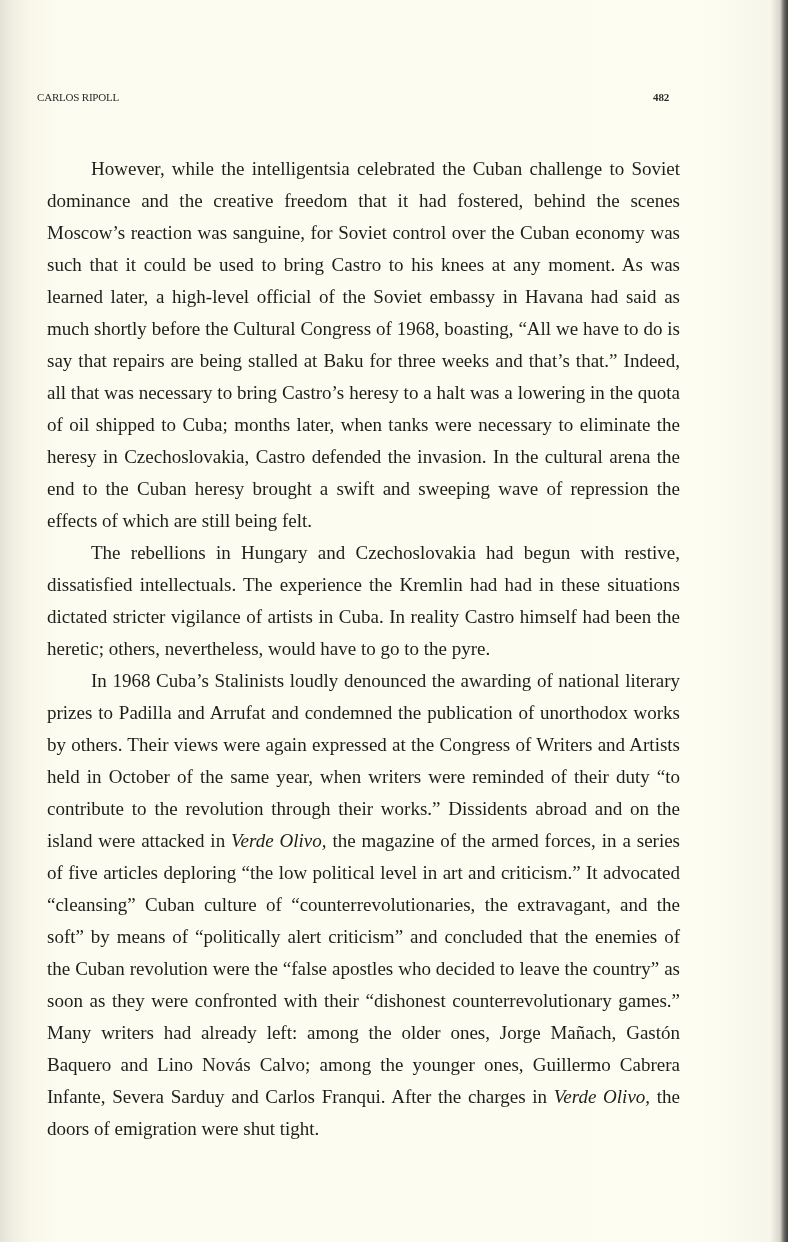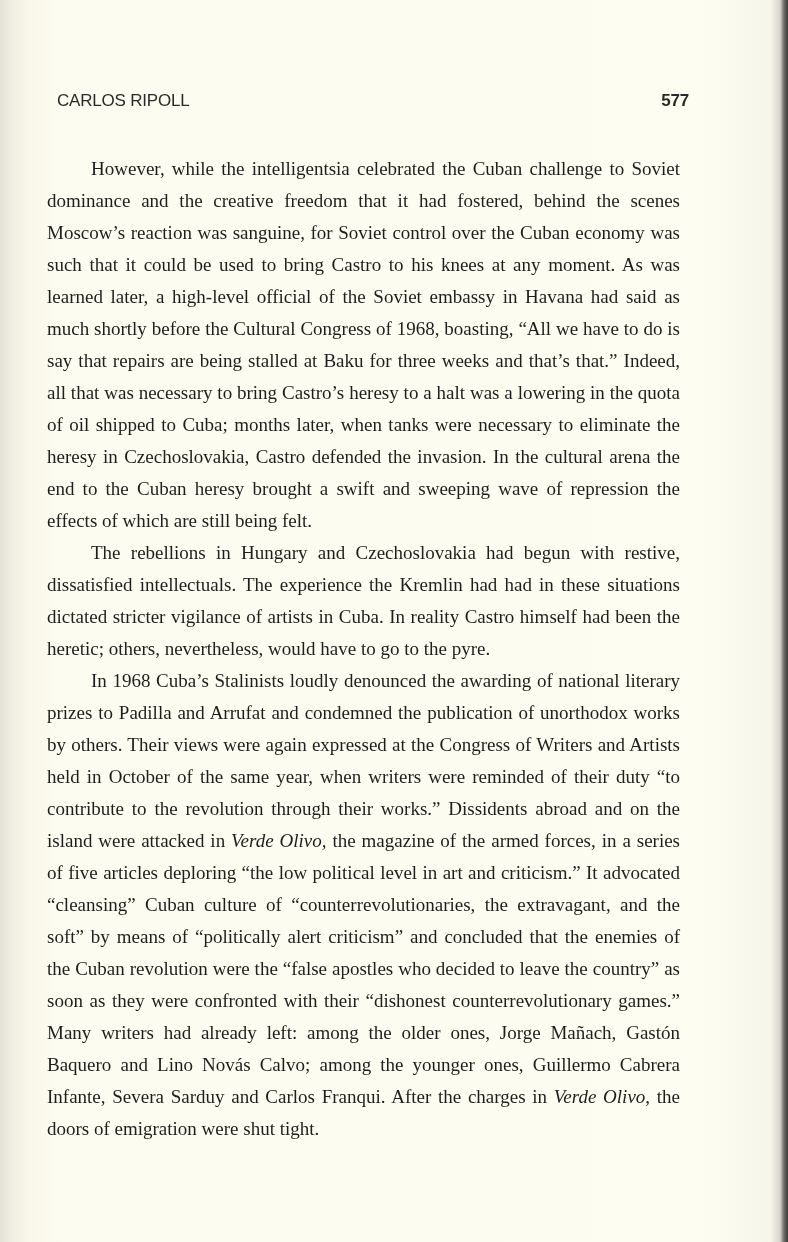--- a/index.html
+++ b/index.html
@@ -15,25 +15,25 @@
     }
     .page {
       position: absolute;
       left: 0; top: 0;
       width: 788px; height: 1242px;
       background: linear-gradient(to right, #e4e2d6 0px, #efeee2 12px, #f8f7ea 30px, #fdfcf0 60px, #fefdf1 700px, #f7f6ea 770px, #d8d6cc 780px, #6e6c68 784px, #3a3936 788px);
     }
     .running-head {
       position: absolute;
       top: 91px;
-      left: 57px;
+      left: 37px;
       width: 632px;
       height: 20px;
-      font-family: Liberation Sans, sans-serif;
-      font-size: 17px;
+      font-family: Liberation Serif, serif;
+      font-size: 11px;
       color: #2b2a28;
       letter-spacing: -0.2px;
     }
     .running-head .author {
       position: absolute;
       left: 0; top: 0;
     }
     .running-head .page-number {
       position: absolute;
       right: 0; top: 0;
@@ -59,21 +59,21 @@
     .body-text em {
       font-style: italic;
     }
   </style>
 </head>
 <body>
 
 <div class="page">
   <div class="running-head">
     <span class="author">CARLOS RIPOLL</span>
-    <span class="page-number">577</span>
+    <span class="page-number">482</span>
   </div>
 
   <div class="body-text">
     <p>
       <span>However, while the intelligentsia celebrated the Cuban chal­lenge to Soviet dominance and the creative freedom that it had fos­tered, behind the scenes Moscow’s reaction was sanguine, for Soviet control over the Cuban economy was such that it could be used to bring Castro to his knees at any moment. As was learned later, a high-level official of the Soviet embassy in Havana had said as much shortly before the Cultural Congress of 1968, boasting, “All we have to do is say that repairs are being stalled at Baku for three weeks and that’s that.” Indeed, all that was necessary to bring Castro’s heresy to a halt was a lowering in the quota of oil shipped to Cuba; months la­ter, when tanks were necessary to eliminate the heresy in Czechoslo­vakia, Castro defended the invasion. In the cultural arena the end to the Cuban heresy brought a swift and sweeping wave of repression the effects of which are still being felt.</span>
     </p>
     <p>
       <span>The rebellions in Hungary and Czechoslovakia had begun with restive, dissatisfied intellectuals. The experience the Kremlin had had in these situations dictated stricter vigilance of artists in Cuba. In reality Castro himself had been the heretic; others, nevertheless, would have to go to the pyre.</span>
     </p>
     <p><span>In 1968 Cuba’s Stalinists loudly denounced the awarding of national literary prizes to Padilla and Arrufat and condemned the publication of unorthodox works by others. Their views were again expressed at the Congress of Writers and Artists held in October of the same year, when writers were reminded of their duty “to con­tribute to the revolution through their works.” Dissidents abroad and on the island were attacked in </span><em>Verde Olivo,</em><span> the magazine of the armed forces, in a series of five articles deploring “the low political level in art and criticism.” It advocated “cleansing” Cuban culture of “counter­revolutionaries, the extravagant, and the soft” by means of “politi­cally alert criticism” and concluded that the enemies of the Cuban revolution were the “false apostles who decided to leave the country” as soon as they were confronted with their “dishonest counterrevo­lutionary games.” Many writers had already left: among the older ones, Jorge Mañach, Gastón Baquero and Lino Novás Calvo; among the younger ones, Guillermo Cabrera Infante, Severa Sarduy and Carlos Franqui. After the charges in </span><em>Verde Olivo,</em><span> the doors of emigration were shut tight.</span></p>

